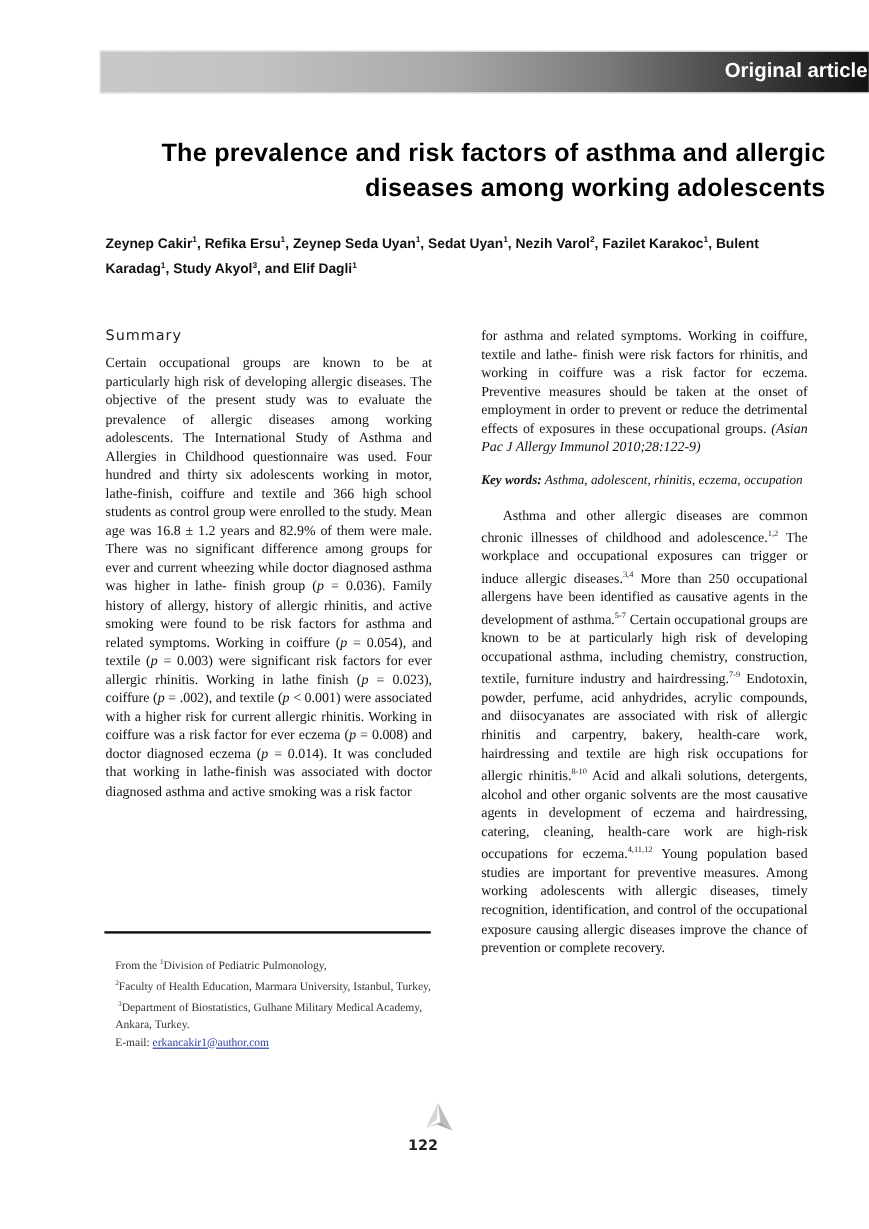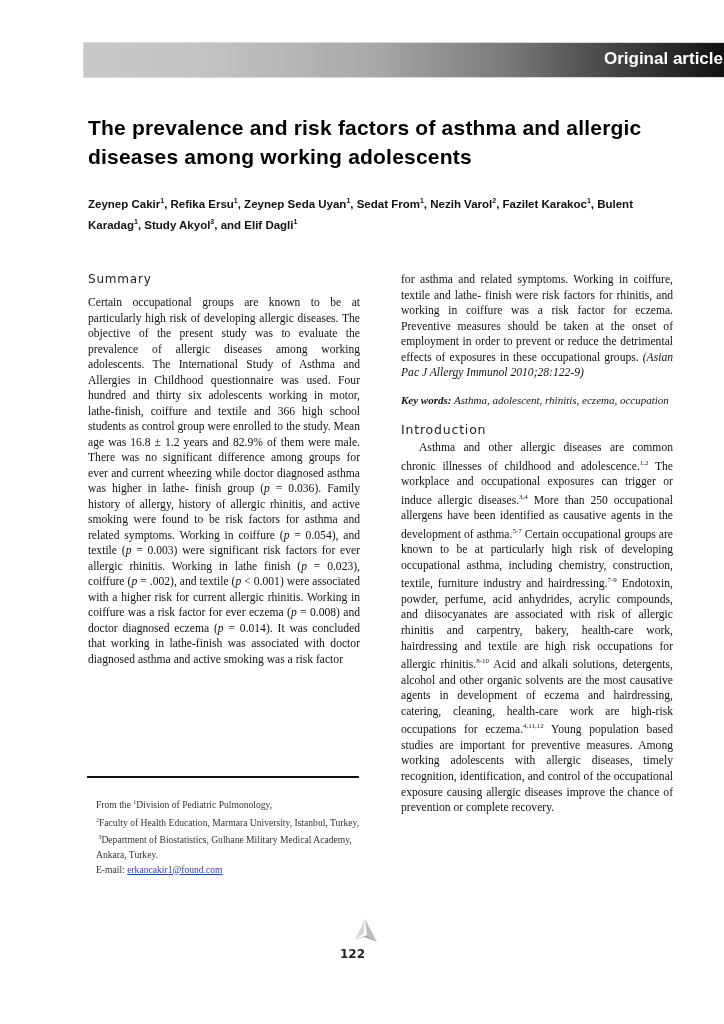--- a/index.html
+++ b/index.html
@@ -10,20 +10,21 @@
     border: 1px solid #d8d8d8; box-sizing: border-box;
   }
   .header-label {
     position: absolute; right: 10px; top: 6px;
     font-family: "Liberation Sans", sans-serif; font-weight: bold; font-size: 17px; color: #ffffff;
   }
   .title {
     position: absolute; left: 88px; top: 113px; width: 600px;
     font-family: "Liberation Sans", sans-serif; font-weight: bold; font-size: 21px; line-height: 29px; color: #000;
     letter-spacing: 0.2px;
+    text-align: right;
   }
   .authors {
     position: absolute; left: 88px; top: 192px; width: 590px;
     font-family: "Liberation Sans", sans-serif; font-weight: bold; font-size: 11.5px; line-height: 18px; color: #111;
   }
   .authors sup { font-size: 7px; }
   .col-left {
     position: absolute; left: 88px; top: 272px; width: 272px;
     font-family: "Liberation Serif", serif;
   }
@@ -67,40 +68,39 @@
 </style>
 </head>
 <body>
 
 <div class="header-bar">
   <span class="header-label">Original article</span>
 </div>
 
 <h1 class="title" style="margin:0;">The prevalence and risk factors of asthma and allergic diseases among working adolescents</h1>
 
-<div class="authors" id="authors"><span>Zeynep Cakir</span><sup>1</sup>, <span>Refika Ersu</span><sup>1</sup>, <span>Zeynep Seda Uyan</span><sup>1</sup>, <span>Sedat From</span><sup>1</sup>, <span>Nezih Varol</span><sup>2</sup>, <span>Fazilet Karakoc</span><sup>1</sup>, <span>Bulent Karadag</span><sup>1</sup>, <span>Study Akyol</span><sup>3</sup>, and <span>Elif Dagli</span><sup>1</sup></div>
+<div class="authors" id="authors"><span>Zeynep Cakir</span><sup>1</sup>, <span>Refika Ersu</span><sup>1</sup>, <span>Zeynep Seda Uyan</span><sup>1</sup>, <span>Sedat Uyan</span><sup>1</sup>, <span>Nezih Varol</span><sup>2</sup>, <span>Fazilet Karakoc</span><sup>1</sup>, <span>Bulent Karadag</span><sup>1</sup>, <span>Study Akyol</span><sup>3</sup>, and <span>Elif Dagli</span><sup>1</sup></div>
 
 <div class="col-left">
   <div class="section-head">Summary</div>
   <p class="abstract"><span>Certain occupational groups are known to be at particularly high risk of developing allergic diseases. The objective of the present study was to evaluate the prevalence of allergic diseases among working adolescents.  The International Study of Asthma and Allergies in Childhood questionnaire was used.  Four hundred and thirty six adolescents working in motor, lathe-finish, coiffure and textile and 366 high school students as control group were enrolled to the study.  Mean age was 16.8 ± 1.2 years and 82.9% of them were male. There was no significant difference among groups for ever and current wheezing while doctor diagnosed asthma was higher in lathe- finish group (</span><i>p</i><span> = 0.036).  Family history of allergy, history of allergic rhinitis, and active smoking were found to be risk factors for asthma and related symptoms. Working in coiffure (</span><i>p</i><span> = 0.054), and textile (</span><i>p</i><span> = 0.003) were significant risk factors for ever allergic rhinitis. Working in lathe finish (</span><i>p</i><span> = 0.023), coiffure (</span><i>p</i><span> = .002), and textile (</span><i>p</i><span> &lt; 0.001) were associated with a higher risk for current allergic rhinitis. Working in coiffure was a risk factor for ever eczema (</span><i>p</i><span> = 0.008) and doctor diagnosed eczema (</span><i>p</i><span> = 0.014).  It was concluded that working in lathe-finish was associated with doctor diagnosed asthma and active smoking was a risk factor </span></p>
 </div>
 
 <div class="rule"></div>
 
 <div class="affil">
   <div><span>From the </span><sup>1</sup><span>Division of Pediatric Pulmonology,</span></div>
   <div><sup>2</sup><span>Faculty of Health Education, Marmara University, Istanbul, Turkey,</span></div>
   <div>&nbsp;<sup>3</sup><span>Department of Biostatistics, Gulhane Military Medical Academy, Ankara, Turkey.</span></div>
-  <div><span>E-mail: </span><a>erkancakir1@found.com</a></div>
+  <div><span>E-mail: </span><a>erkancakir1@author.com</a></div>
 </div>
 
 <div class="col-right">
   <p class="abstract"><span>for asthma and related symptoms.  Working in coiffure, textile and lathe- finish were risk factors for rhinitis, and working in coiffure was a risk factor for eczema.  Preventive measures should be taken at the onset of employment in order to prevent or reduce the detrimental effects of exposures in these occupational groups. </span><i>(Asian Pac J Allergy Immunol 2010;28:122-9)</i></p>
   <p class="keywords"><b>Key words:</b><span> Asthma, adolescent, rhinitis, eczema, occupation</span></p>
-  <div class="section-head intro-head">Introduction</div>
   <p class="intro" id="intro">Asthma and other allergic diseases are common chronic illnesses of childhood and adolescence.<sup>1,2</sup> The workplace and occupational exposures can trigger or induce allergic diseases.<sup>3,4</sup> More than 250 occupational allergens have been identified as causative agents in the development of asthma.<sup>5-7</sup> Certain occupational groups are known to be at particularly high risk of developing occupational asthma, including chemistry, construction, textile, furniture industry and hairdressing.<sup>7-9</sup>  Endotoxin, powder, perfume, acid anhydrides, acrylic compounds, and diisocyanates are associated with risk of allergic rhinitis and carpentry, bakery, health-care work, hairdressing and textile are high risk occupations for allergic rhinitis.<sup>8-10</sup> Acid and alkali solutions, detergents, alcohol and other organic solvents are the most causative agents in development of eczema and hairdressing, catering, cleaning, health-care work are high-risk occupations for eczema.<sup>4,11,12</sup> Young population based studies are important for preventive measures. Among working adolescents with allergic diseases, timely recognition, identification, and control of the occupational exposure causing allergic diseases improve the chance of prevention or complete recovery.</p>
 </div>
 
 <div class="page-footer">
   <div class="logo">
     <svg width="26" height="26" viewBox="0 0 26 26">
       <polygon points="13,1 25,24 15,17" fill="#bdbdbd"></polygon>
       <polygon points="13,1 3,22 12,15" fill="#d6d6d6"></polygon>
       <polygon points="3,22 15,17 25,24 12,19" fill="#a9a9a9"></polygon>
     </svg>

